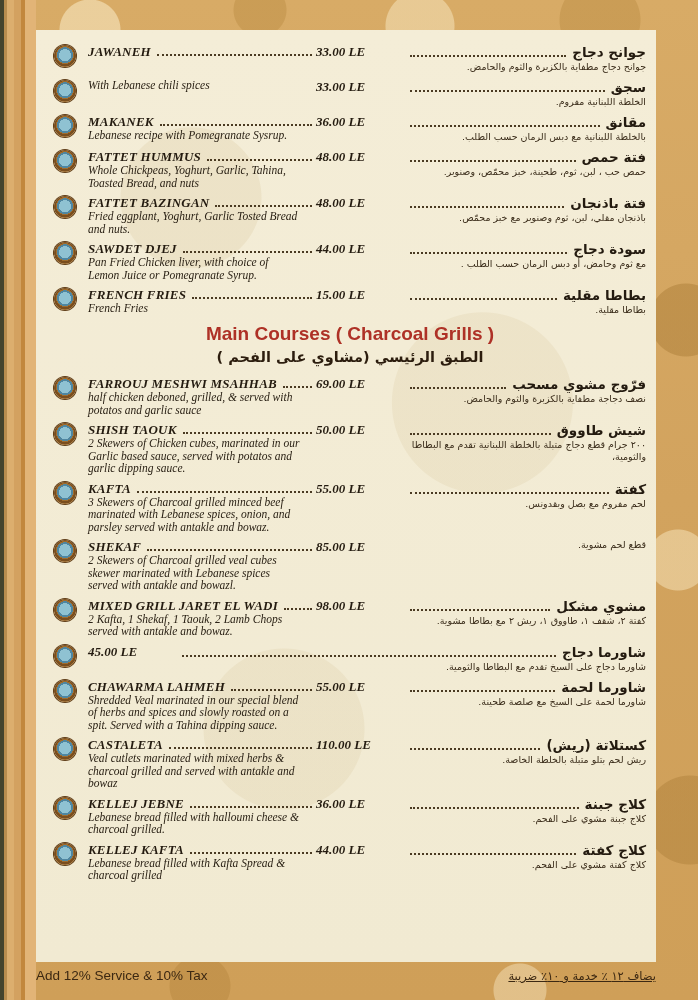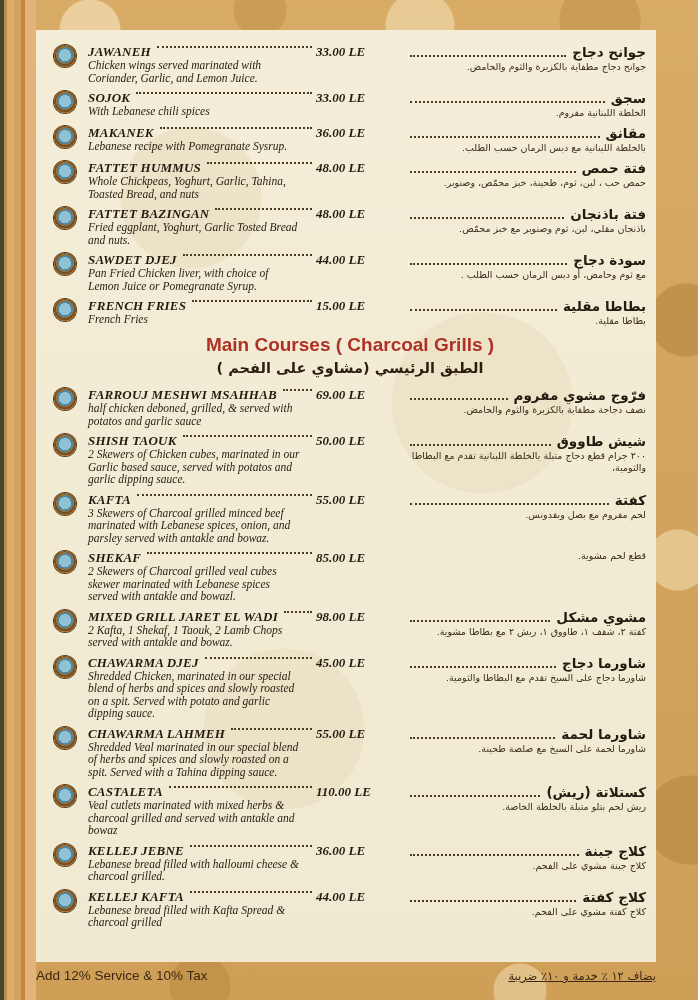--- a/index.html
+++ b/index.html
@@ -30,21 +30,21 @@
       linear-gradient(180deg,#f4edd7 0,#f1ead2 100%);
     box-sizing:border-box;padding:14px 10px 6px 18px;overflow:hidden;
   }
   .menu-item{display:flex;align-items:flex-start;margin-bottom:6px;}
   .medallion{
     flex:0 0 auto;width:22px;height:22px;border-radius:50%;margin:1px 12px 0 0;
     background:radial-gradient(circle at 50% 46%, #8fc2d2 0 6px, #4f86a0 6px 8px, #a06c2c 8px 9px, #7a4e1e 9px 11px, #9c6a2e 11px);
     box-shadow:0 0 0 1px #5e3c16;
   }
   .col-en{flex:0 0 228px;min-width:0;}
-  .name-row{display:flex;align-items:flex-start;}
+  .name-row{display:flex;align-items:flex-end;}
   .en-name{font-style:italic;font-size:13px;font-weight:bold;color:#241b10;letter-spacing:.2px;white-space:nowrap;line-height:15px;}
   .dots{flex:1 1 auto;border-bottom:2px dotted #4a3a22;height:2px;margin:0 4px 3px 6px;min-width:6px;}
   .en-desc{font-style:italic;font-size:11.5px;line-height:12.5px;color:#2a2115;padding-right:16px;}
   .price{flex:0 0 92px;font-style:italic;font-size:13px;font-weight:bold;color:#241b10;line-height:15px;white-space:nowrap;}
   .col-ar{flex:1 1 auto;min-width:0;direction:rtl;font-family:"DejaVu Sans",sans-serif;}
   .name-row-ar{display:flex;align-items:baseline;}
   .ar-name{font-size:13.5px;font-weight:bold;color:#241b10;white-space:nowrap;line-height:16px;}
   .col-ar .dots{margin:0 6px 4px 2px;border-bottom:2px dotted #4a3a22;}
   .ar-desc{font-size:9.5px;line-height:12px;color:#3a2c1a;}
   .section-heading{text-align:center;margin:4px 0 8px 0;}
@@ -64,38 +64,33 @@
 
 <div class="panel">
   <div id="section-0">
       <div class="menu-item">
     <span class="medallion"></span>
     <div class="col-en">
       <div class="name-row">
         <span class="en-name">JAWANEH</span>
         <span class="dots"></span>
       </div>
-      <div class="en-desc">Chicken wings served marinated with Coriander, Garlic, and Lemon Juice.</div>
     </div>
     <div class="price">33.00 LE</div>
     <div class="col-ar">
       <div class="name-row-ar">
         <span class="ar-name">جوانح دجاج</span>
         <span class="dots"></span>
       </div>
       <div class="ar-desc">جوانح دجاج مطفاية بالكزبرة والثوم والحامض.</div>
     </div>
   </div>
       <div class="menu-item">
     <span class="medallion"></span>
     <div class="col-en">
-      <div class="name-row">
-        <span class="en-name">SOJOK</span>
-        <span class="dots"></span>
-      </div>
       <div class="en-desc">With Lebanese chili spices</div>
     </div>
     <div class="price">33.00 LE</div>
     <div class="col-ar">
       <div class="name-row-ar">
         <span class="ar-name">سجق</span>
         <span class="dots"></span>
       </div>
       <div class="ar-desc">الخلطة اللبنانية مفروم.</div>
     </div>
@@ -203,21 +198,21 @@
     <div class="col-en">
       <div class="name-row">
         <span class="en-name">FARROUJ MESHWI MSAHHAB</span>
         <span class="dots"></span>
       </div>
       <div class="en-desc">half chicken deboned, grilled, &amp; served with  potatos and garlic sauce</div>
     </div>
     <div class="price">69.00 LE</div>
     <div class="col-ar">
       <div class="name-row-ar">
-        <span class="ar-name">فرّوج مشوي مفروم</span>
+        <span class="ar-name">فرّوج مشوي مسحب</span>
         <span class="dots"></span>
       </div>
       <div class="ar-desc">نصف دجاجة مطفاية بالكزبرة والثوم والحامض.</div>
     </div>
   </div>
       <div class="menu-item">
     <span class="medallion"></span>
     <div class="col-en">
       <div class="name-row">
         <span class="en-name">SHISH TAOUK</span>
@@ -279,27 +274,20 @@
     <div class="col-ar">
       <div class="name-row-ar">
         <span class="ar-name">مشوي مشكل</span>
         <span class="dots"></span>
       </div>
       <div class="ar-desc">كفتة ٢، شقف ١، طاووق ١، ريش ٢ مع بطاطا مشوية.</div>
     </div>
   </div>
       <div class="menu-item">
     <span class="medallion"></span>
-    <div class="col-en">
-      <div class="name-row">
-        <span class="en-name">CHAWARMA DJEJ</span>
-        <span class="dots"></span>
-      </div>
-      <div class="en-desc">Shredded Chicken, marinated in our special blend of herbs and spices and slowly roasted on a spit. Served with potato  and  garlic dipping sauce.</div>
-    </div>
     <div class="price">45.00 LE</div>
     <div class="col-ar">
       <div class="name-row-ar">
         <span class="ar-name">شاورما دجاج</span>
         <span class="dots"></span>
       </div>
       <div class="ar-desc">شاورما دجاج على السيخ تقدم مع البطاطا والثومية.</div>
     </div>
   </div>
       <div class="menu-item">

